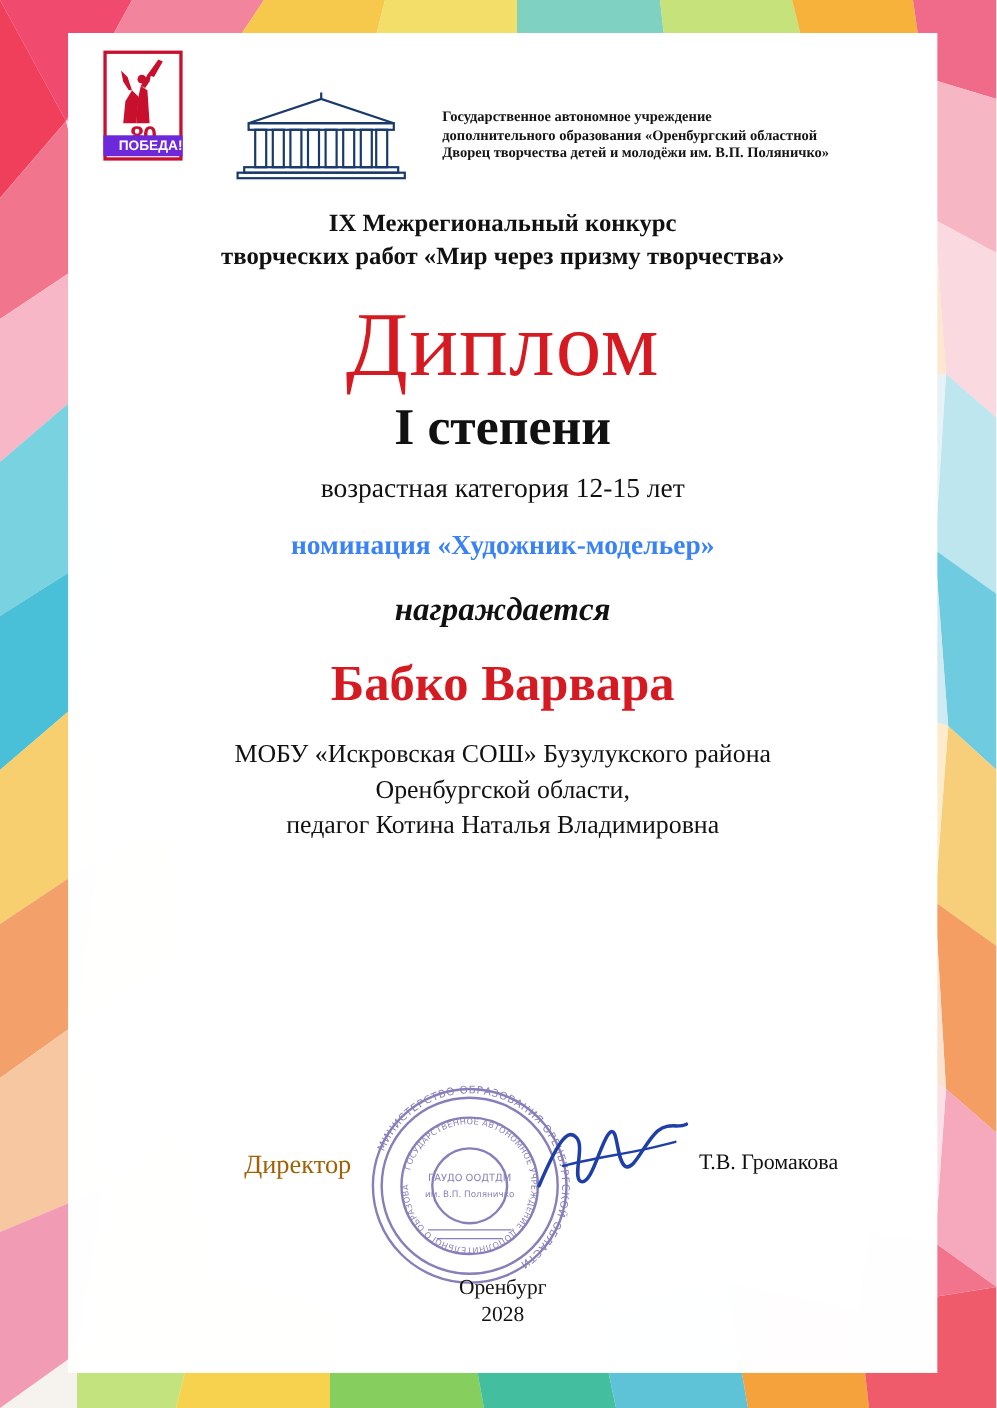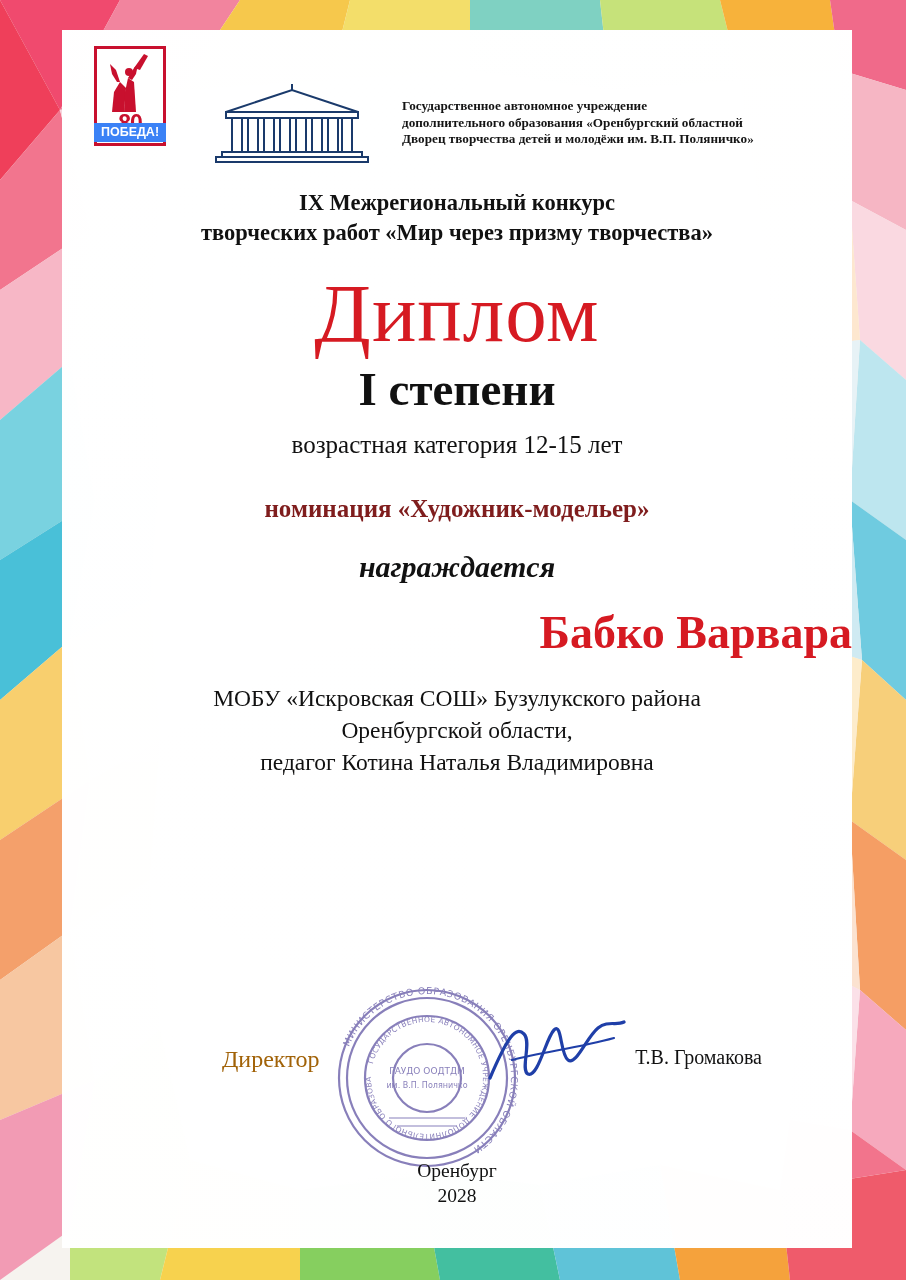--- a/index.html
+++ b/index.html
@@ -77,22 +77,22 @@
     font-family: "Liberation Sans", sans-serif;
     font-weight: bold;
     font-size: 23px;
     line-height: 23px;
     letter-spacing: -1px;
   }
   .emblem-80 .pobeda {
     position: absolute;
     left: 0; right: 0;
     bottom: 4px;
-    text-align: center;
-    background: #3b82f6;
+    text-align: right;
+    background: #6d28d9;
     color: #ffffff;
     font-family: "Liberation Sans", sans-serif;
     font-weight: bold;
     font-size: 12.5px;
     letter-spacing: 0px;
     padding: 2px 0 3px;
   }
 
   .logo-building {
     position: absolute;
@@ -147,44 +147,43 @@
     color: #111111;
   }
   .age-category {
     margin-top: 14px;
     font-family: "Liberation Serif", serif;
     font-size: 25px;
     line-height: 30px;
     color: #111111;
   }
   .nomination {
-    margin-top: 34px;
+    margin-top: 22px;
     font-family: "Liberation Serif", serif;
     font-weight: bold;
     font-size: 25px;
     line-height: 30px;
-    color: #7f1d1d;
+    color: #3b82f6;
   }
   .awarded {
     margin-top: 26px;
     font-family: "Liberation Serif", serif;
     font-weight: bold;
     font-style: italic;
     font-size: 30px;
     line-height: 34px;
     color: #111111;
   }
   .recipient {
     margin-top: 22px;
     font-family: "Liberation Serif", serif;
     font-weight: bold;
     font-size: 46px;
     line-height: 54px;
     color: #d61a22;
-    text-align: right;
   }
   .affiliation {
     margin-top: 22px;
     font-family: "Liberation Serif", serif;
     font-size: 23.5px;
     line-height: 32px;
     color: #111111;
     padding: 0 34px;
   }
 

